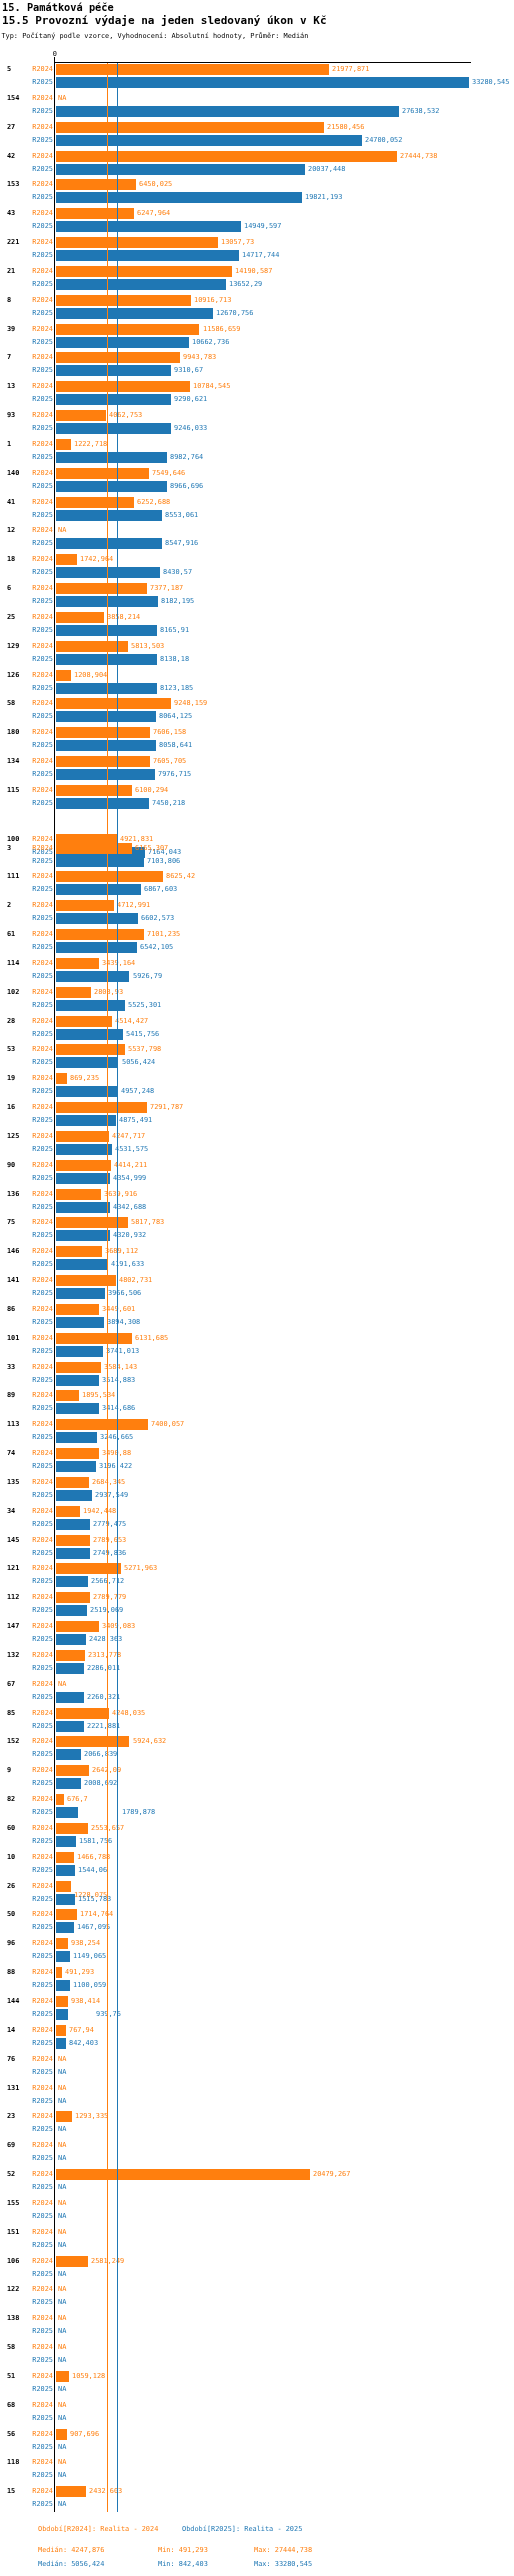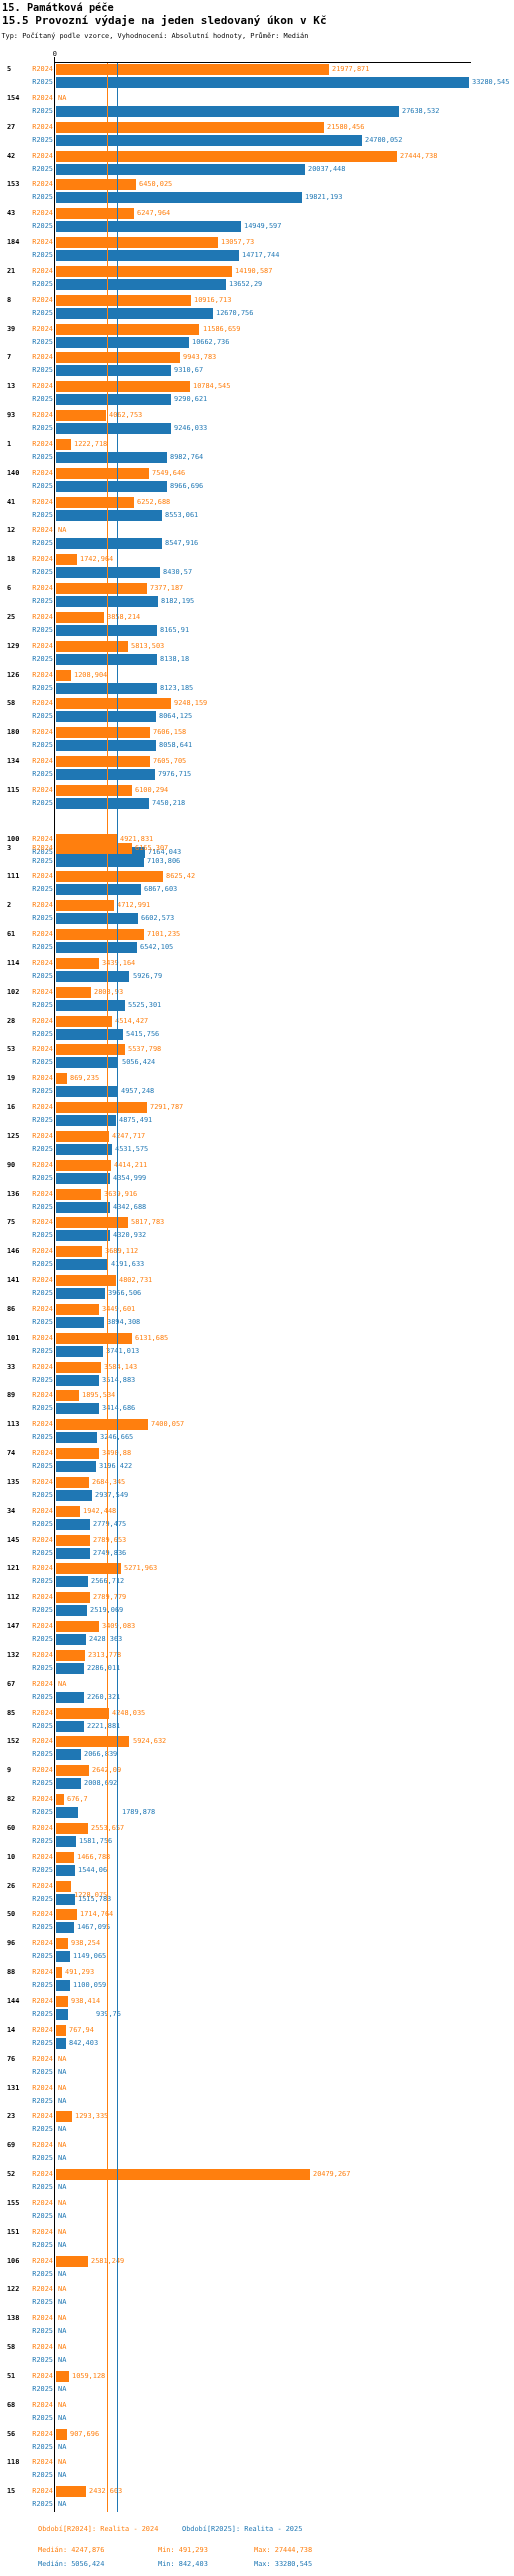--- a/index.html
+++ b/index.html
@@ -84,21 +84,21 @@
       <div class="grp" style="top: 144px;">
         <span class="rid">43</span>
         <span class="slbl" style="top: 1.4px; color: rgb(255, 127, 14);">R2024</span>
         <div class="bar" style="left: 56px; top: 1.4px; width: 78px; background: rgb(255, 127, 14);"></div>
         <span class="val" style="left: 137px; top: 1.4px; color: rgb(255, 127, 14);">6247,964</span>
         <span class="slbl" style="top: 14.4px; color: rgb(31, 119, 180);">R2025</span>
         <div class="bar" style="left: 56px; top: 14.4px; width: 185px; background: rgb(31, 119, 180);"></div>
         <span class="val" style="left: 244px; top: 14.4px; color: rgb(31, 119, 180);">14949,597</span>
       </div>
       <div class="grp" style="top: 173px;">
-        <span class="rid">184</span>
+        <span class="rid">221</span>
         <span class="slbl" style="top: 1.4px; color: rgb(255, 127, 14);">R2024</span>
         <div class="bar" style="left: 56px; top: 1.4px; width: 162px; background: rgb(255, 127, 14);"></div>
         <span class="val" style="left: 221px; top: 1.4px; color: rgb(255, 127, 14);">13057,73</span>
         <span class="slbl" style="top: 14.4px; color: rgb(31, 119, 180);">R2025</span>
         <div class="bar" style="left: 56px; top: 14.4px; width: 183px; background: rgb(31, 119, 180);"></div>
         <span class="val" style="left: 242px; top: 14.4px; color: rgb(31, 119, 180);">14717,744</span>
       </div>
       <div class="grp" style="top: 202px;">
         <span class="rid">21</span>
         <span class="slbl" style="top: 1.4px; color: rgb(255, 127, 14);">R2024</span>

